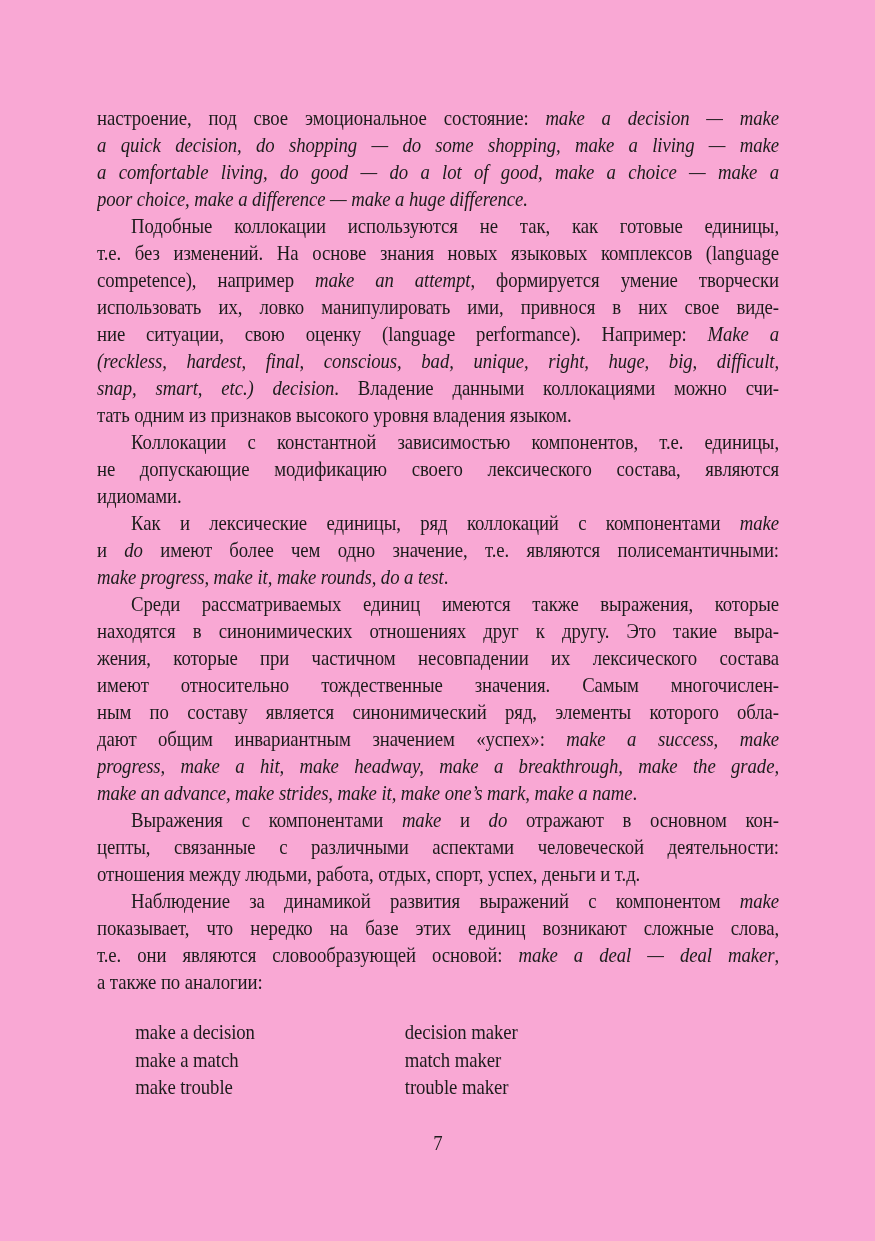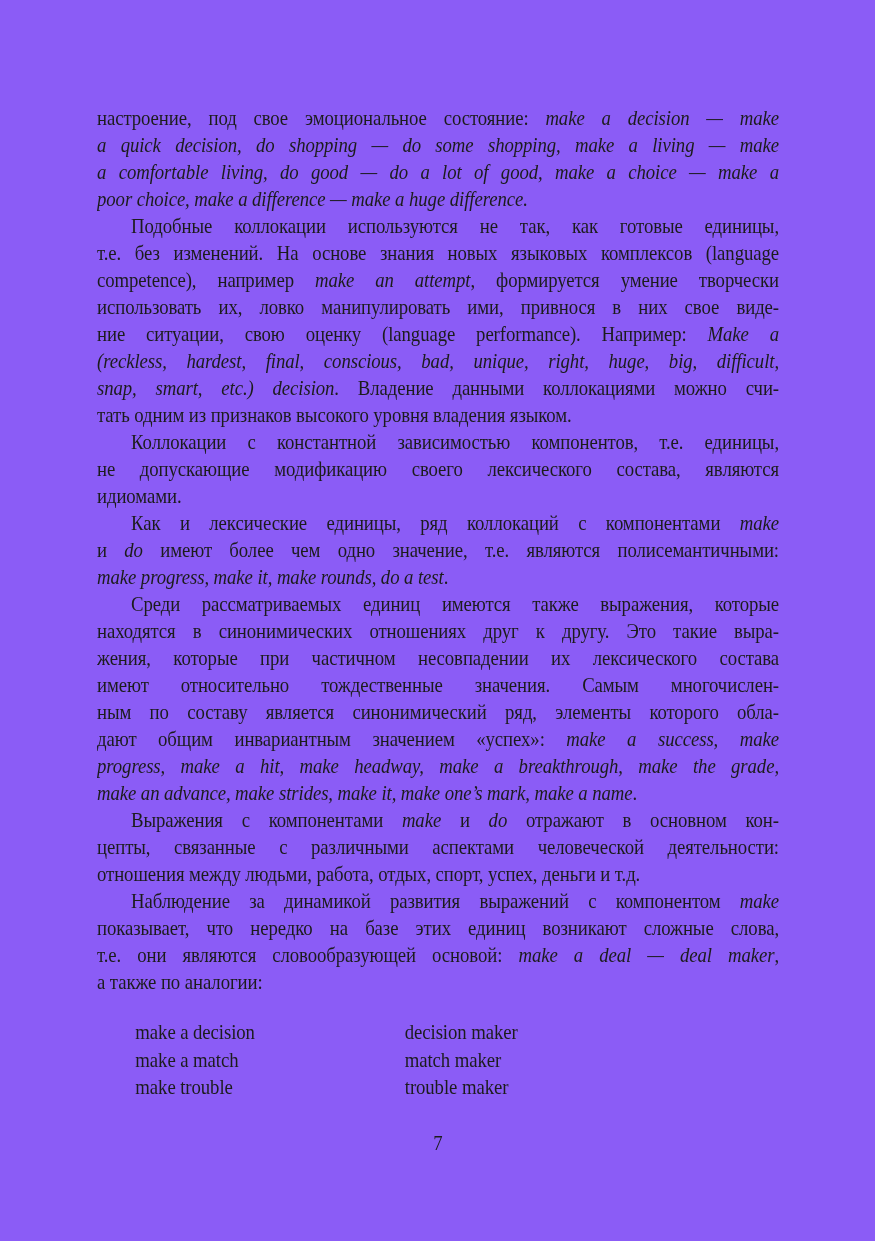--- a/index.html
+++ b/index.html
@@ -12,21 +12,21 @@
     height: 1241px;
     position: relative;
     font-family: "Liberation Serif", "DejaVu Serif", serif;
     color: #1c1c1c;
     overflow: hidden;
   }
   .page {
     position: absolute;
     left: 0; top: 0;
     width: 875px; height: 1241px;
-    background: #8b5cf6;
+    background: #f9a8d4;
   }
   .text-block {
     position: absolute;
     left: 97px;
     top: 104px;
     width: 800px;               
     transform: scaleX(0.8525);  
     transform-origin: left top;
     font-size: 22px;
     line-height: 27px;

